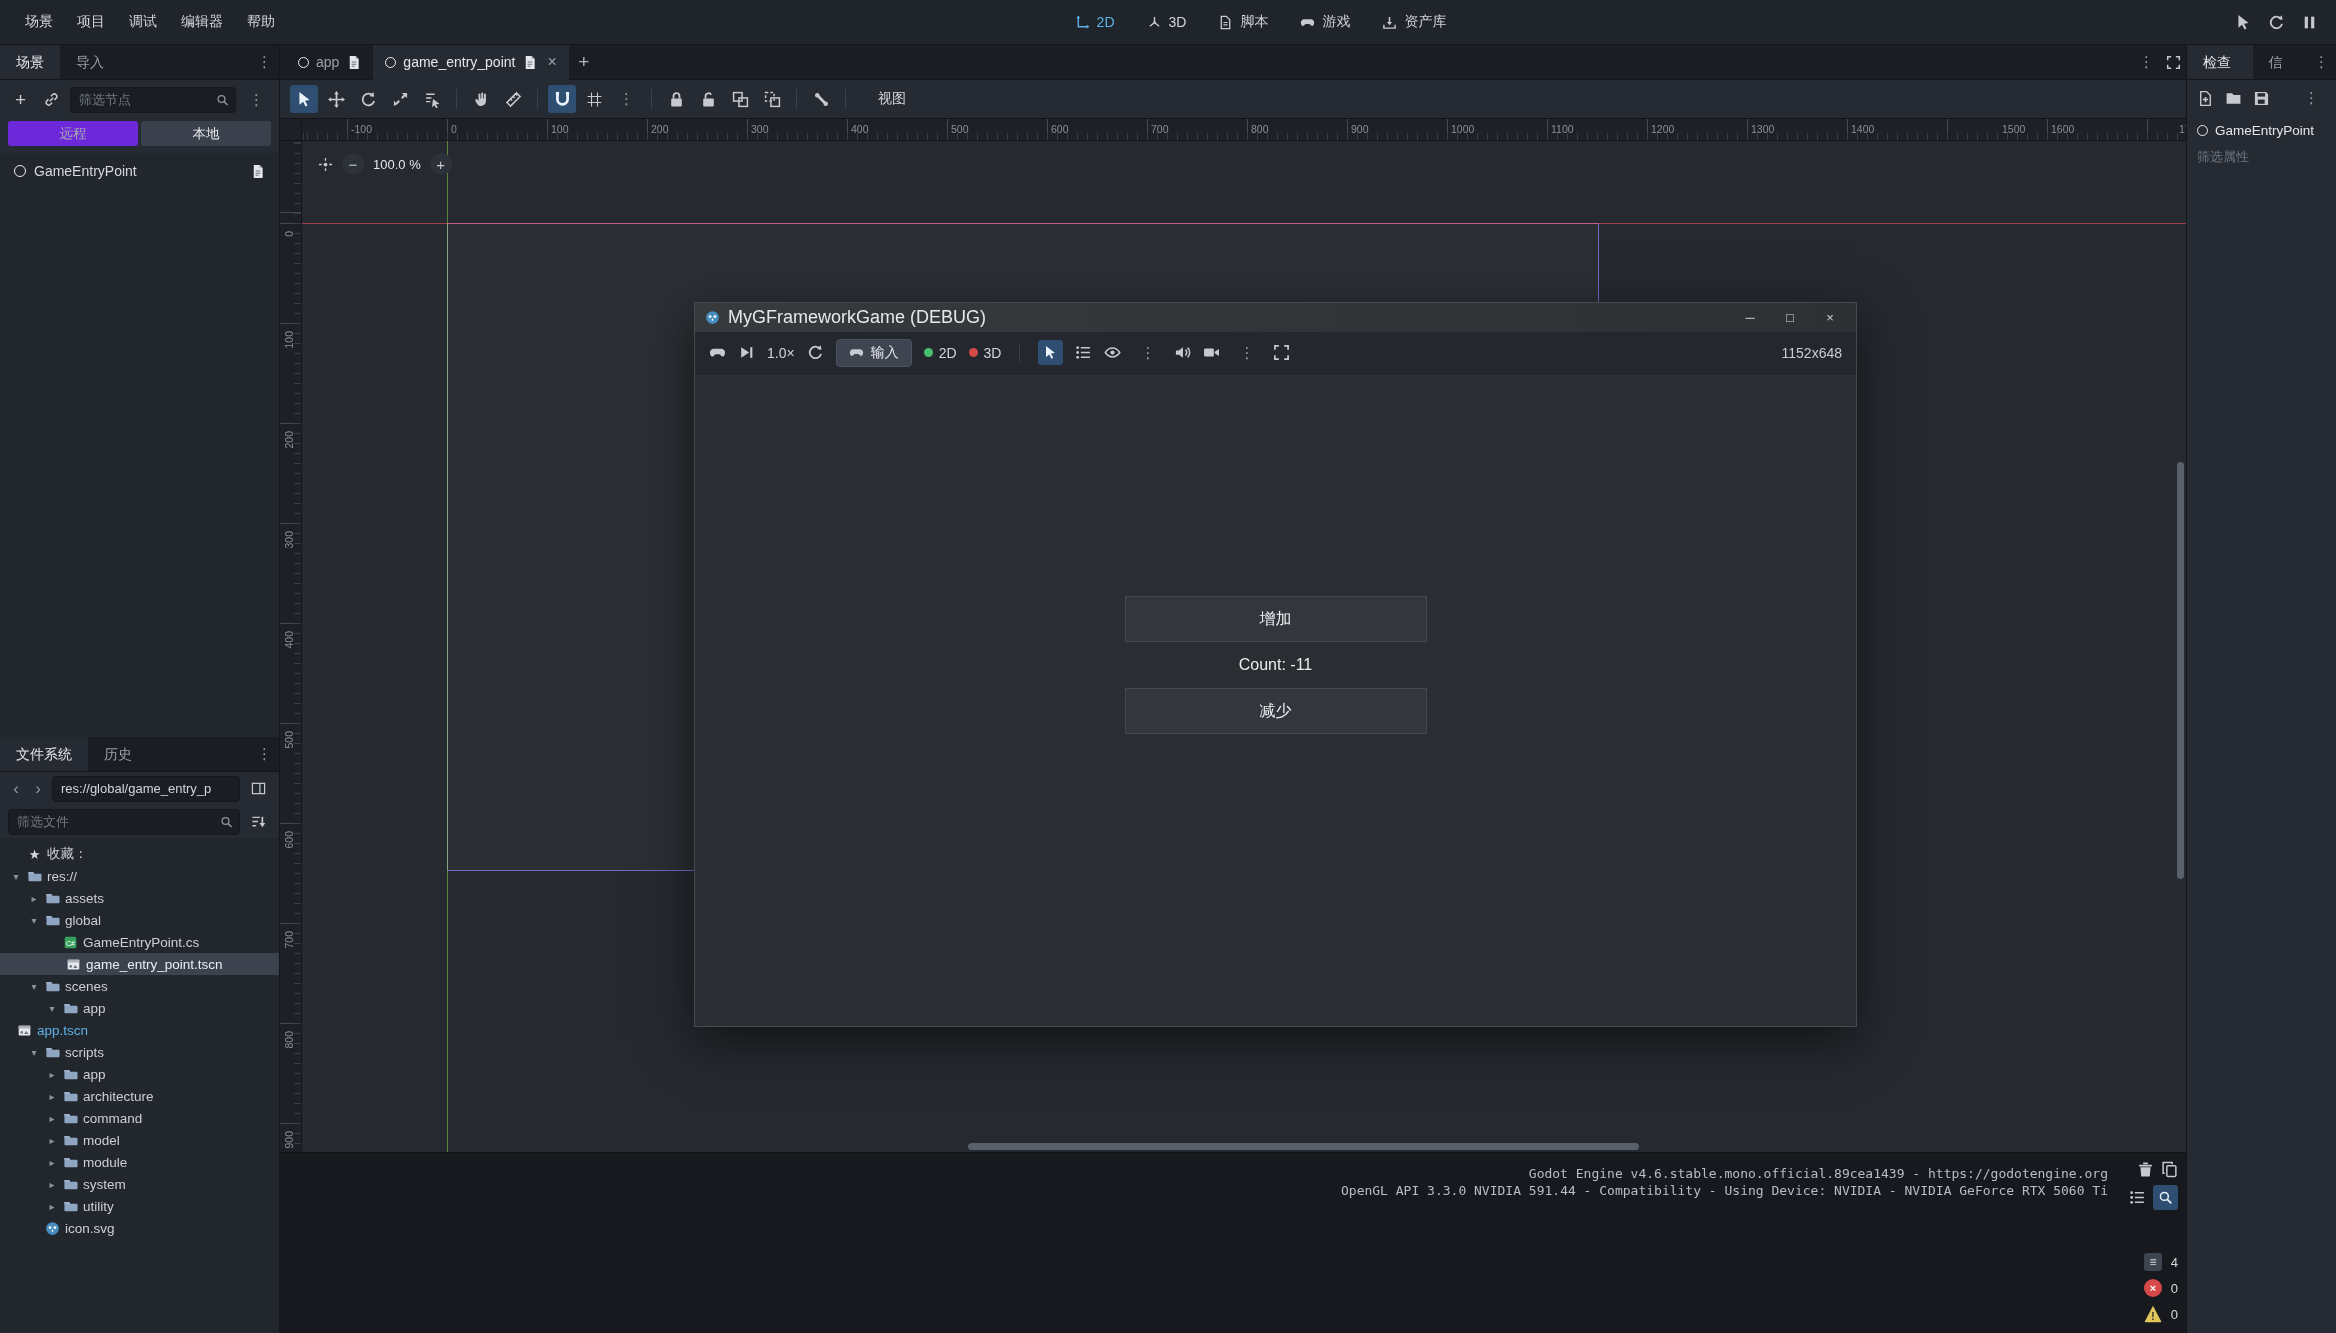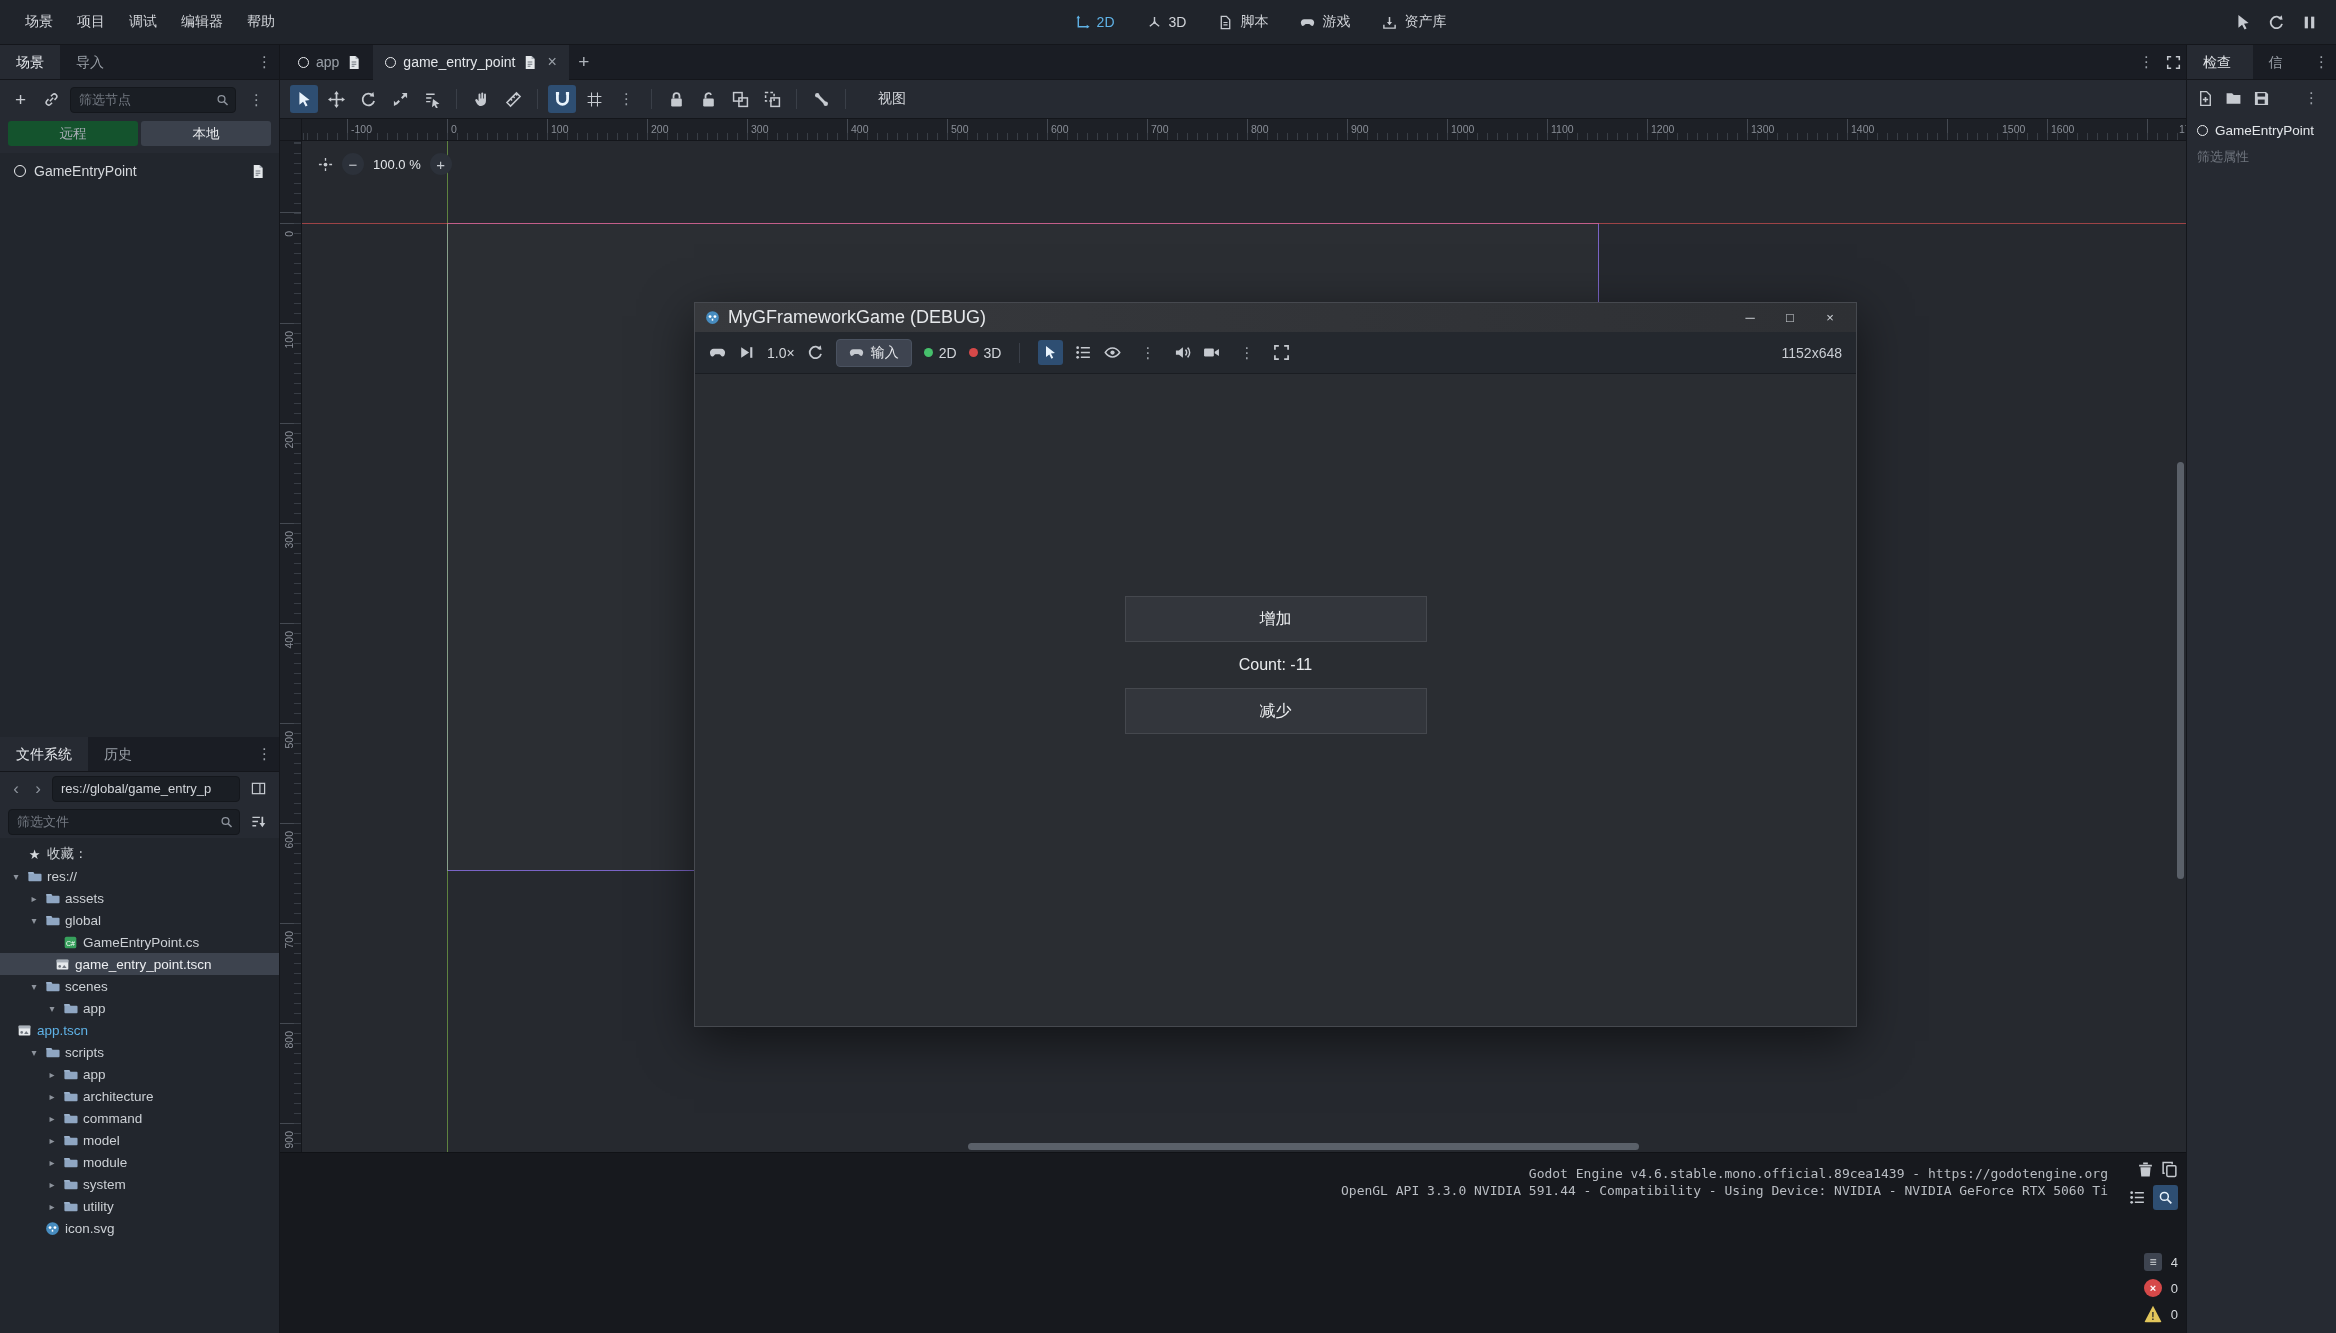--- a/index.html
+++ b/index.html
@@ -36,21 +36,21 @@
   .tabbar .kebab{margin-left:auto;}
   .panel{background:#262a32;}
   .scene-panel{height:657px;display:flex;flex-direction:column;flex:none;}
   .toolrow{display:flex;align-items:center;gap:6px;padding:0 8px;height:39px;flex:none;}
   .fs-panel .toolrow{height:33px;}
   .filter{flex:1;position:relative;display:flex;min-width:0;}
   .filter input{width:100%;height:26px;background:#1a1e24;border:1px solid #14171c;border-radius:4px;color:#cfd3d8;font-size:13px;padding:0 26px 0 8px;outline:none;}
   .filter input::placeholder{color:#747a83;}
   .sicon{position:absolute;right:7px;top:50%;transform:translateY(-50%);color:#8d939c;}
   .seg{display:flex;gap:3px;padding:2px 8px 7px;flex:none;}
-  .segbtn{flex:1;height:25px;border:none;border-radius:3px;background:#14532d;color:#a6abb3;font-size:13.5px;}
+  .segbtn{flex:1;height:25px;border:none;border-radius:3px;background:#6d28d9;color:#a6abb3;font-size:13.5px;}
   .segbtn.active{background:#3b414c;color:#e6e8eb;}
   .scene-tree{flex:1;background:#22262d;padding-top:3px;}
   .tree-row{display:flex;align-items:center;gap:8px;height:30px;padding:0 14px;color:#d6d9dd;font-size:14px;}
   .tree-row .right{margin-left:auto;}
   .i-node{width:12px;height:12px;border:1.5px solid #eceef1;border-radius:50%;display:inline-block;flex:none;}
   .i-node.sm{width:11px;height:11px;}
   .fs-panel{flex:1;display:flex;flex-direction:column;min-height:0;}
   .navarr{width:16px;text-align:center;color:#8d939c;font-size:17px;flex:none;}
   .pathbox{flex:1;height:26px;background:#1a1e24;border:1px solid #14171c;border-radius:4px;display:flex;align-items:center;padding:0 8px;color:#d2d5da;font-size:13px;overflow:hidden;white-space:nowrap;min-width:0;}
   .fs-tree{flex:1;background:#22262d;padding-top:5px;overflow:hidden;font-size:13.5px;}
@@ -340,21 +340,21 @@
           <div class="fs-row" style="padding-left: 46px;">
             <span class="arrow"></span>
             <span class="fi">
               <svg viewBox="0 0 16 16">
                 <rect x="1.8" y="1.8" width="12.4" height="12.4" rx="2" fill="#37a05c"></rect>
                 <text x="8" y="11.3" font-size="7.5" fill="#fff" text-anchor="middle" font-family="sans-serif">C#</text>
               </svg>
             </span>
             <span class="lbl">GameEntryPoint.cs</span>
           </div>
-          <div class="fs-row selected" style="padding-left: 38px;">
+          <div class="fs-row selected" style="padding-left: 49px;">
             <span class="arrow"></span>
             <span class="fi">
               <svg viewBox="0 0 16 16">
                 <rect x="1.8" y="2.8" width="12.4" height="10.4" rx="1" fill="#e6e9ec"></rect>
                 <rect x="1.8" y="2.8" width="12.4" height="3" fill="#aab1ba"></rect>
                 <circle cx="5" cy="10" r="1.4" fill="#70767f"></circle>
                 <path fill="#70767f" d="M7.6 11.6l2.2-3 2.6 3z"></path>
               </svg>
             </span>
             <span class="lbl">game_entry_point.tscn</span>

